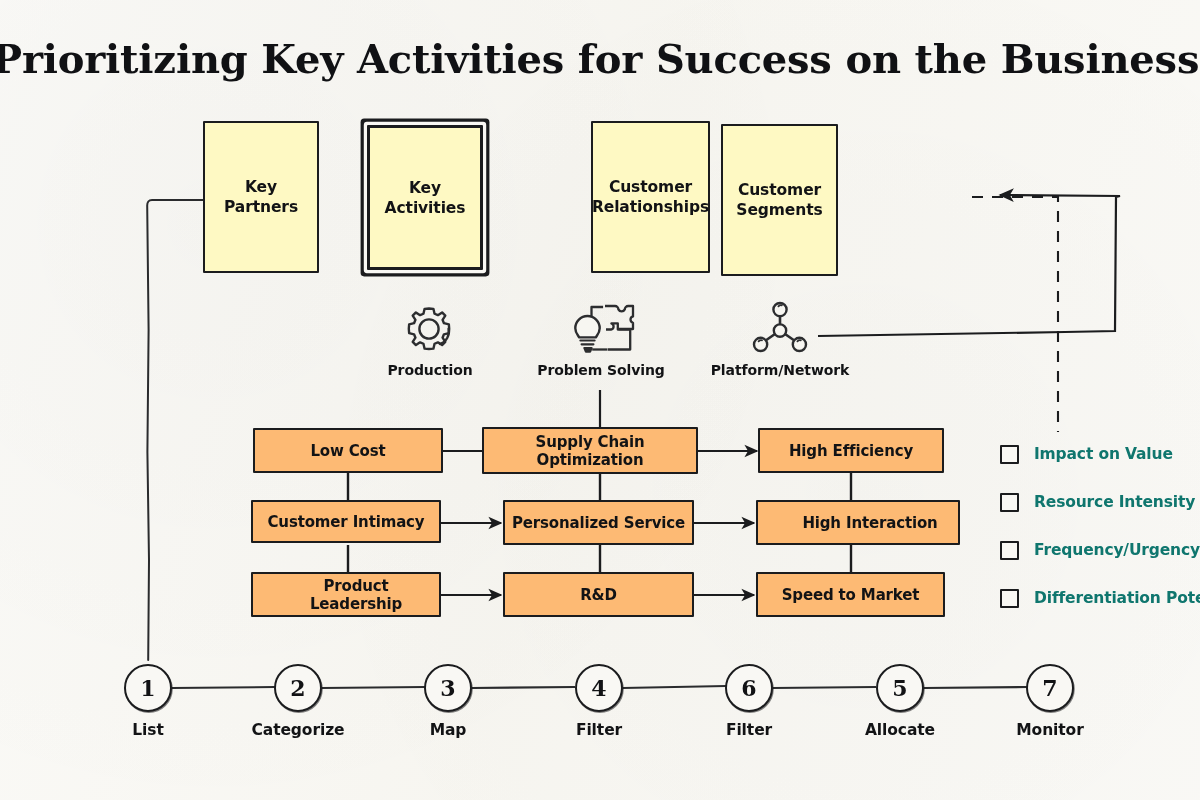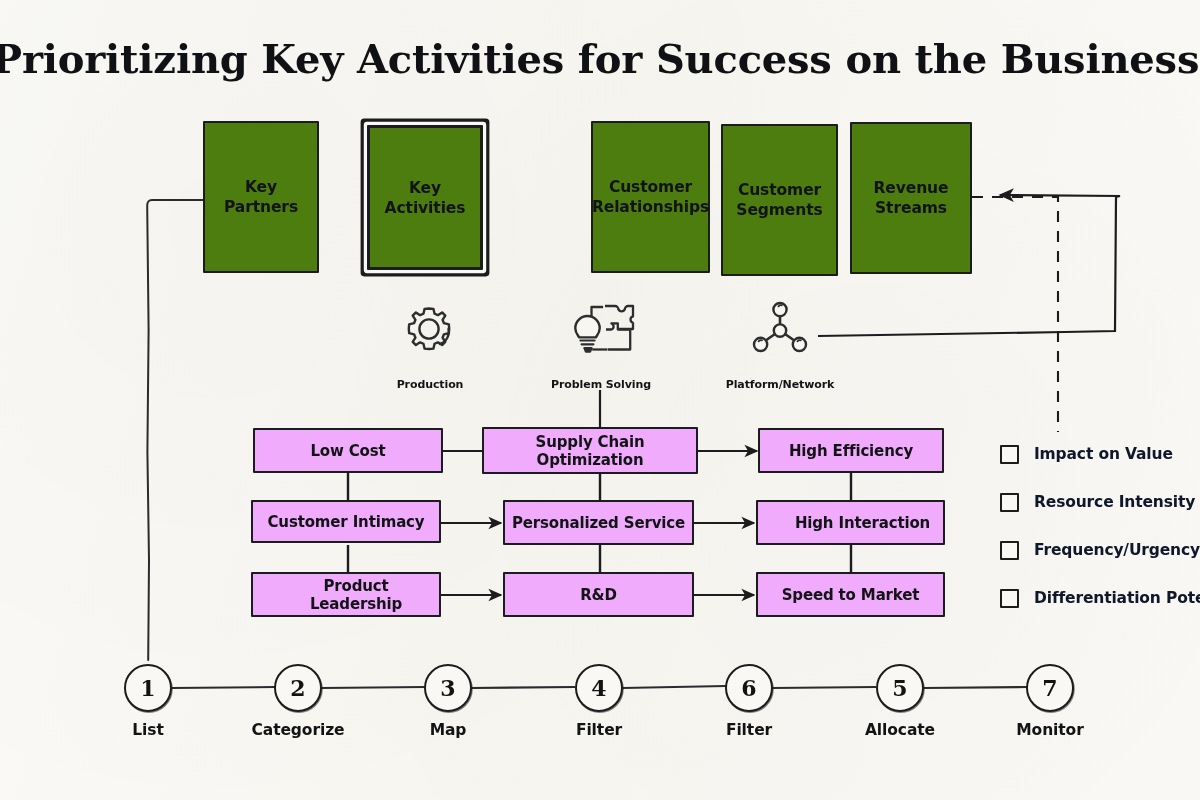--- a/index.html
+++ b/index.html
@@ -42,21 +42,21 @@
     white-space: nowrap;
     color: #101114;
     z-index: 6;
   }
 
   
   .bmc-box {
     position: absolute;
     box-sizing: border-box;
     border: 2.4px solid #1b1c1e;
-    background: #4d7c0f;
+    background: #fef9c3;
     display: flex;
     align-items: center;
     justify-content: center;
     text-align: center;
     font-weight: 700;
     font-size: 15.5px;
     line-height: 20px;
     letter-spacing: -0.1px;
     color: #121315;
     z-index: 4;
@@ -76,34 +76,34 @@
     text-align: center;
     z-index: 4;
   }
   .icon-item .glyph {
     display: block;
     height: 58px;
     line-height: 0;
   }
   .icon-item .icon-label {
     display: block;
-    margin-top: 20px;
-    font-weight: 700;
-    font-size: 11px;
+    margin-top: 4px;
+    font-weight: 700;
+    font-size: 14px;
     letter-spacing: -0.1px;
     white-space: nowrap;
     color: #121315;
   }
 
   
   .mx-box {
     position: absolute;
     box-sizing: border-box;
     border: 2.2px solid #1b1c1e;
-    background: #f0abfc;
+    background: #fdba74;
     display: flex;
     align-items: center;
     justify-content: center;
     text-align: center;
     font-weight: 700;
     font-size: 15px;
     line-height: 18px;
     letter-spacing: -0.15px;
     color: #121315;
     z-index: 4;
@@ -131,21 +131,21 @@
     border: 2.4px solid #1b1c1e;
     background: #f9f8f4;
     flex: 0 0 auto;
     border-radius: 1px;
   }
   .check-label {
     margin-left: 15px;
     font-weight: 700;
     font-size: 15.5px;
     letter-spacing: -0.15px;
-    color: #0f172a;
+    color: #0f766e;
   }
 
   
   .step {
     position: absolute;
     z-index: 5;
     text-align: center;
     width: 96px;
     margin-left: -48px;
   }
@@ -256,26 +256,20 @@
     </div>
   </div>
 
   <div class="bmc-box" style="left:721px; top:124px; width:117px; height:152px;">
     <div>
       <span>Customer</span>
       <span>Segments</span>
     </div>
   </div>
 
-  <div class="bmc-box" style="left:850px; top:122px; width:122px; height:152px;">
-    <div>
-      <span>Revenue</span>
-      <span>Streams</span>
-    </div>
-  </div>
 
   <div class="icon-item" style="left:330px; top:300px; width:200px;">
     <span class="glyph">
       <svg width="60" height="58" viewBox="0 0 60 58" fill="none">
         <path d="M29 8.5 l4.4 .35 1.15 4.9 3.35 1.4 4.2-2.75 3.2 3.25 -2.75 4.15 1.4 3.4 4.9 1.1 .35 4.45 -.35 4.45 -4.9 1.1 -1.4 3.4 2.75 4.15 -3.2 3.25 -4.2-2.75 -3.35 1.4 -1.15 4.9 -4.4 .35 -4.4-.35 -1.15-4.9 -3.35-1.4 -4.2 2.75 -3.2-3.25 2.75-4.15 -1.4-3.4 -4.9-1.1 -.35-4.45 .35-4.45 4.9-1.1 1.4-3.4 -2.75-4.15 3.2-3.25 4.2 2.75 3.35-1.4 1.15-4.9 z" stroke="#2c2d2f" stroke-width="2.4" stroke-linejoin="round" fill="none"></path>
         <circle cx="29" cy="29" r="9.6" stroke="#2c2d2f" stroke-width="2.4" fill="none"></circle>
         <path d="M48.5 28.5 a13 13 0 0 1 -8.6 15.5" stroke="#2c2d2f" stroke-width="2.3" fill="none" stroke-linecap="round"></path>
       </svg>
     </span>
     <span class="icon-label">Production</span>
@@ -328,21 +322,21 @@
   <div class="mx-box" style="left:758px; top:428px; width:186px; height:45px;">
     <span>High Efficiency</span>
   </div>
 
   <div class="mx-box" style="left:251px; top:500px; width:190px; height:43px;">
     <span>Customer Intimacy</span>
   </div>
   <div class="mx-box" style="left:503px; top:500px; width:191px; height:45px;">
     <span>Personalized Service</span>
   </div>
-  <div class="mx-box" style="left:756px; top:500px; width:189px; height:45px;padding-left:24px;">
+  <div class="mx-box" style="left:756px; top:500px; width:204px; height:45px;padding-left:24px;">
     <span>High Interaction</span>
   </div>
 
   <div class="mx-box" style="left:251px; top:572px; width:190px; height:45px;padding-left:20px;">
     <span>Product Leadership</span>
   </div>
   <div class="mx-box" style="left:503px; top:572px; width:191px; height:45px;">
     <span>R&amp;D</span>
   </div>
   <div class="mx-box" style="left:756px; top:572px; width:189px; height:45px;">

